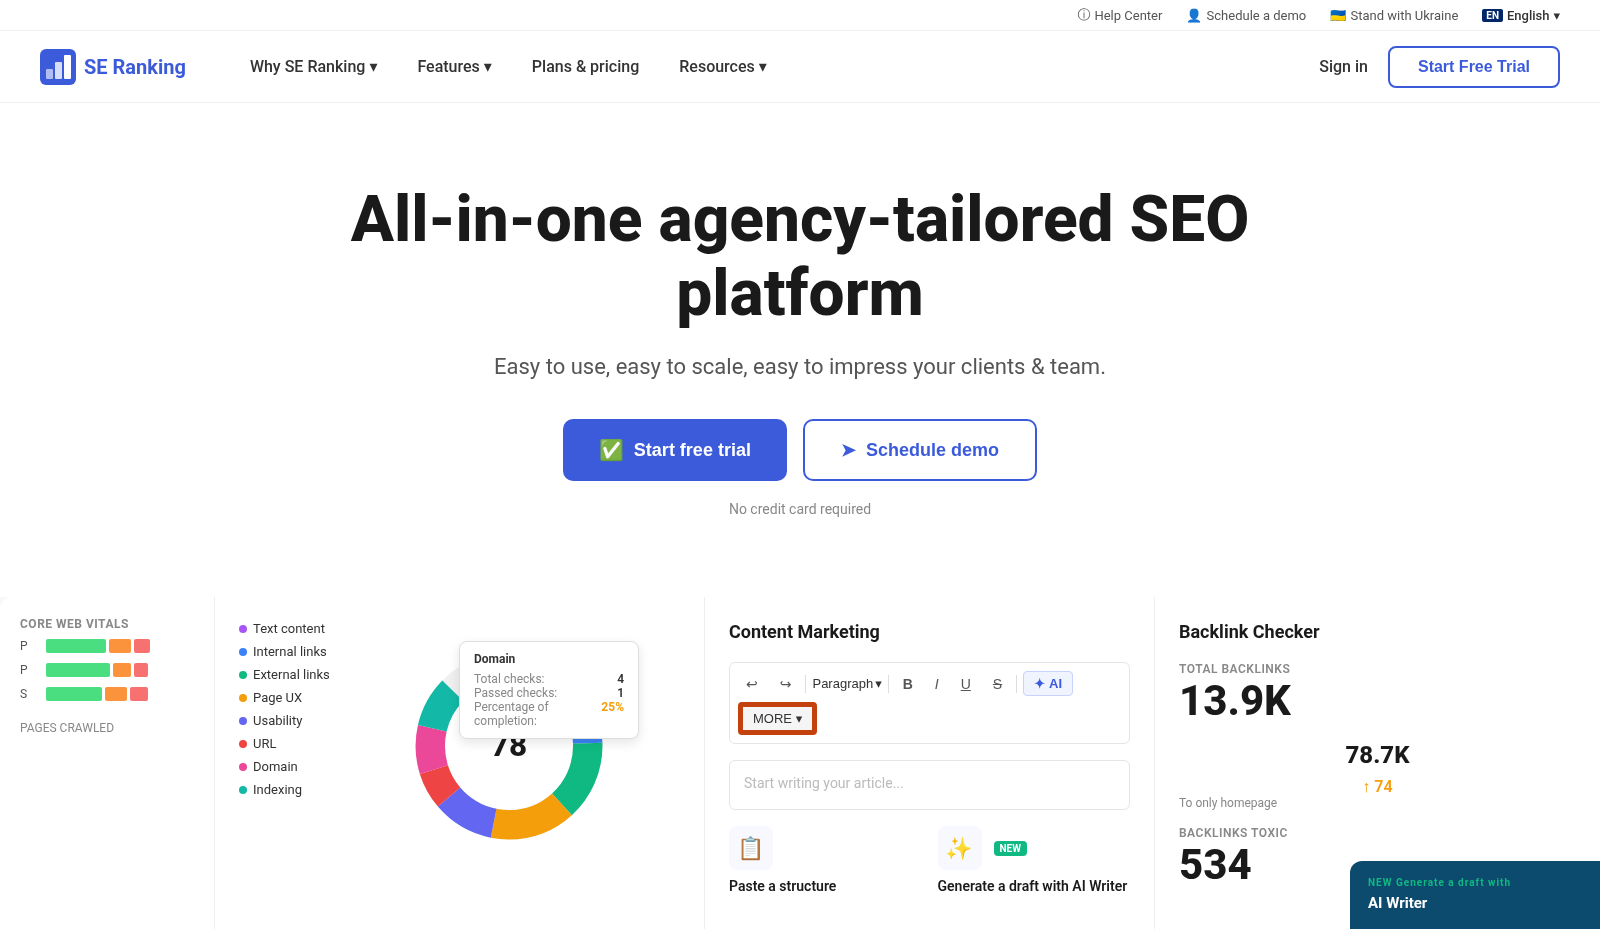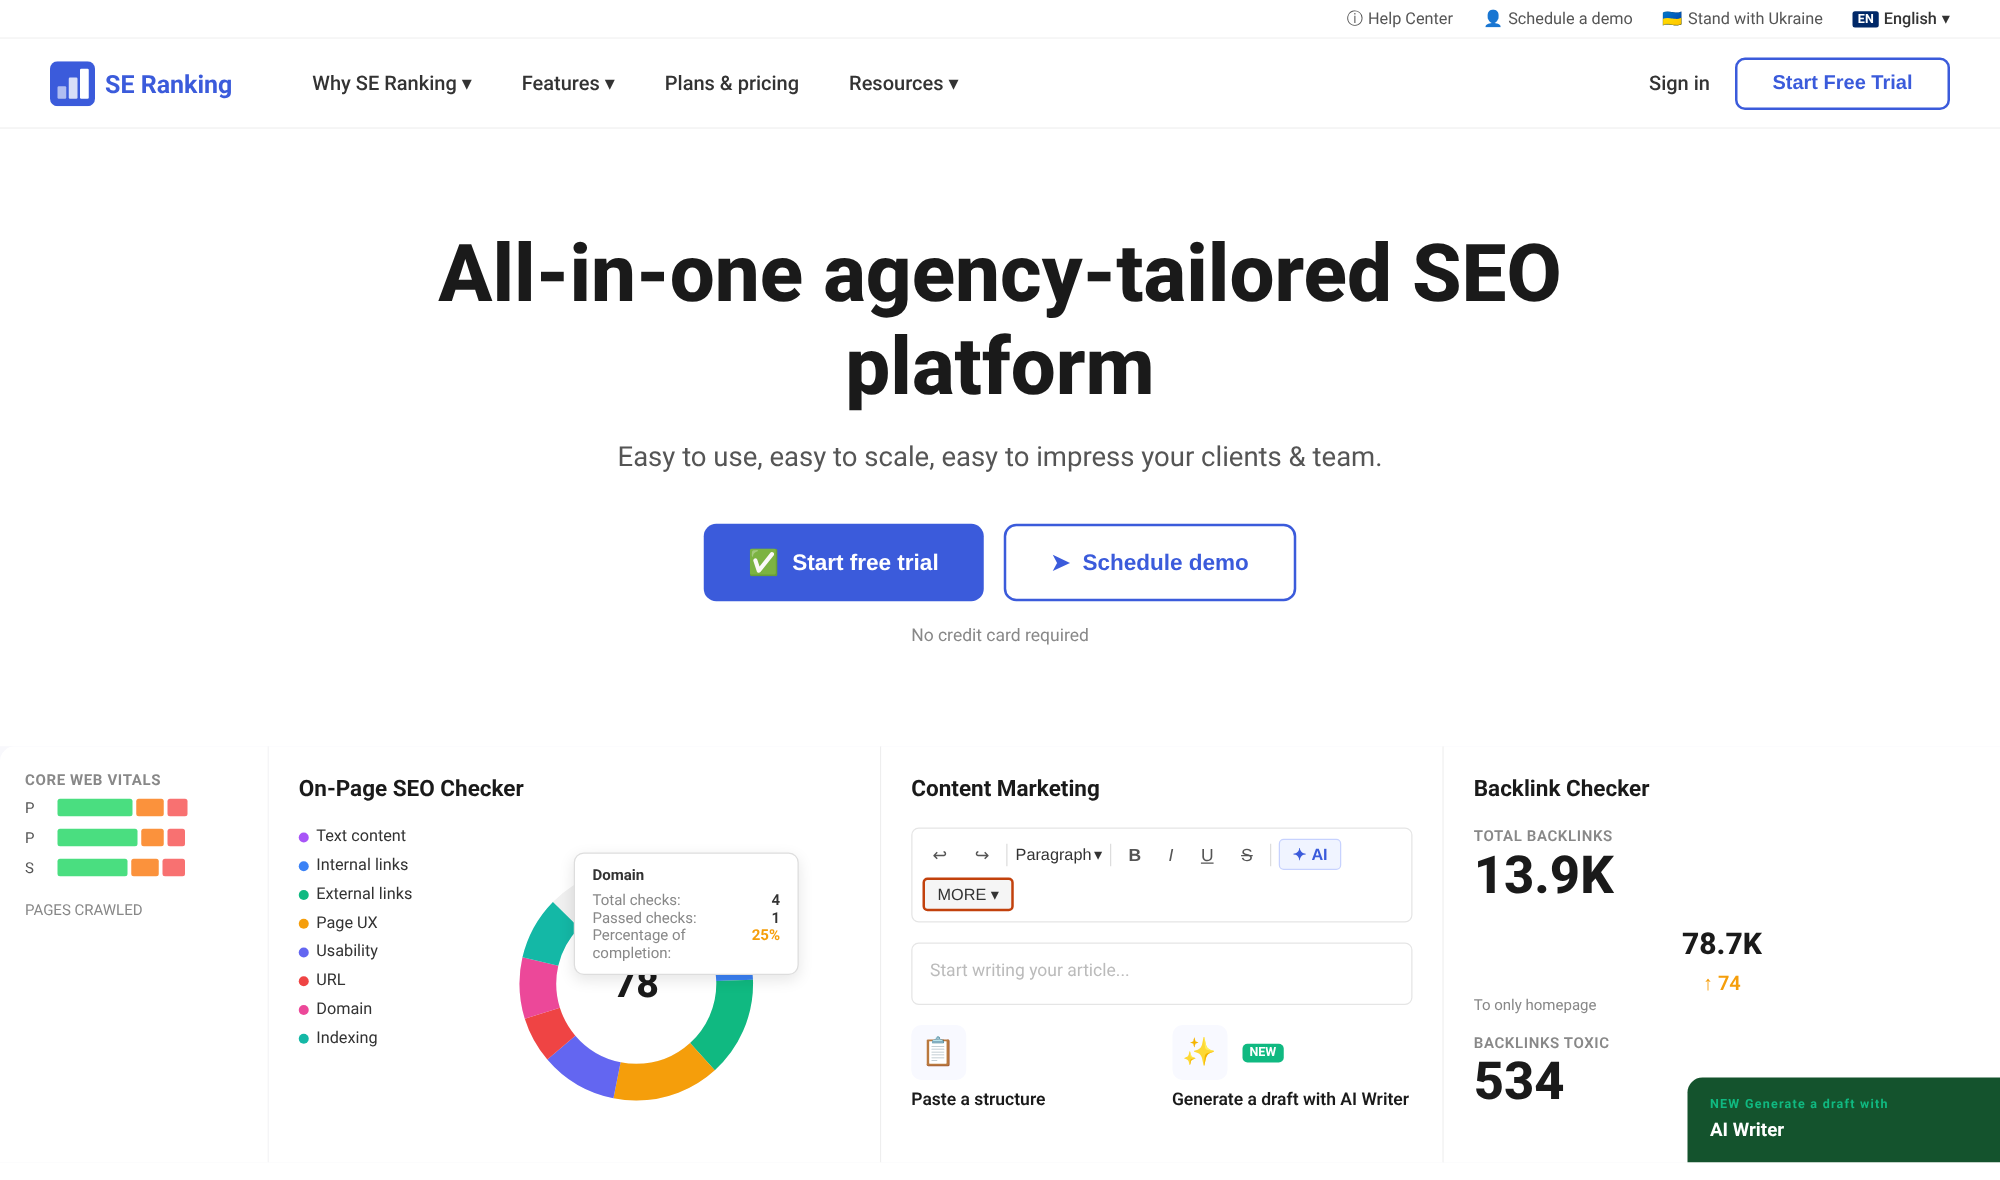--- a/index.html
+++ b/index.html
@@ -298,21 +298,21 @@
       border-radius: 4px;
       font-size: 13px;
       font-weight: 600;
       cursor: pointer;
       display: flex;
       align-items: center;
       gap: 4px;
     }
     .toolbar-more-btn {
       background: #f5f5f5;
-      border: 2px solid #c2410c;
+      border: 5px solid #c2410c;
       color: #333;
       padding: 4px 10px;
       border-radius: 4px;
       font-size: 13px;
       font-weight: 500;
       cursor: pointer;
     }
     .paragraph-select {
       background: none;
       border: none;
@@ -374,21 +374,21 @@
     .stat-value { font-size: 42px; font-weight: 800; color: #1a1a1a; }
     .stat-delta { color: #f59e0b; font-weight: 600; }
     .stat-note { font-size: 12px; color: #888; }
 
     
     .ai-writer-card {
       position: absolute;
       bottom: 0;
       right: 0;
       width: 250px;
-      background: #14532d;
+      background: #0c4a6e;
       color: #fff;
       padding: 16px 18px;
       border-radius: 12px 0 0 0;
     }
     .ai-writer-new { 
       font-size: 10px;
       font-weight: 700;
       color: #10b981;
       letter-spacing: 1px;
       margin-bottom: 6px;
@@ -498,21 +498,20 @@
           <div class="bar-seg bar-red" style="width:18px;"></div>
         </div>
       </div>
     </div>
     <div class="crawled-section">
       <div class="crawled-label">PAGES CRAWLED</div>
     </div>
   </div>
 
   <div class="panel-seo">
-    <div class="panel-title">On-Page SEO Checker</div>
     <div class="seo-content">
       <div class="seo-legend">
         <div class="legend-item">
           <span class="legend-dot" style="background:#a855f7;"></span>
           <span>Text content</span>
         </div>
         <div class="legend-item">
           <span class="legend-dot" style="background:#3b82f6;"></span>
           <span>Internal links</span>
         </div>

